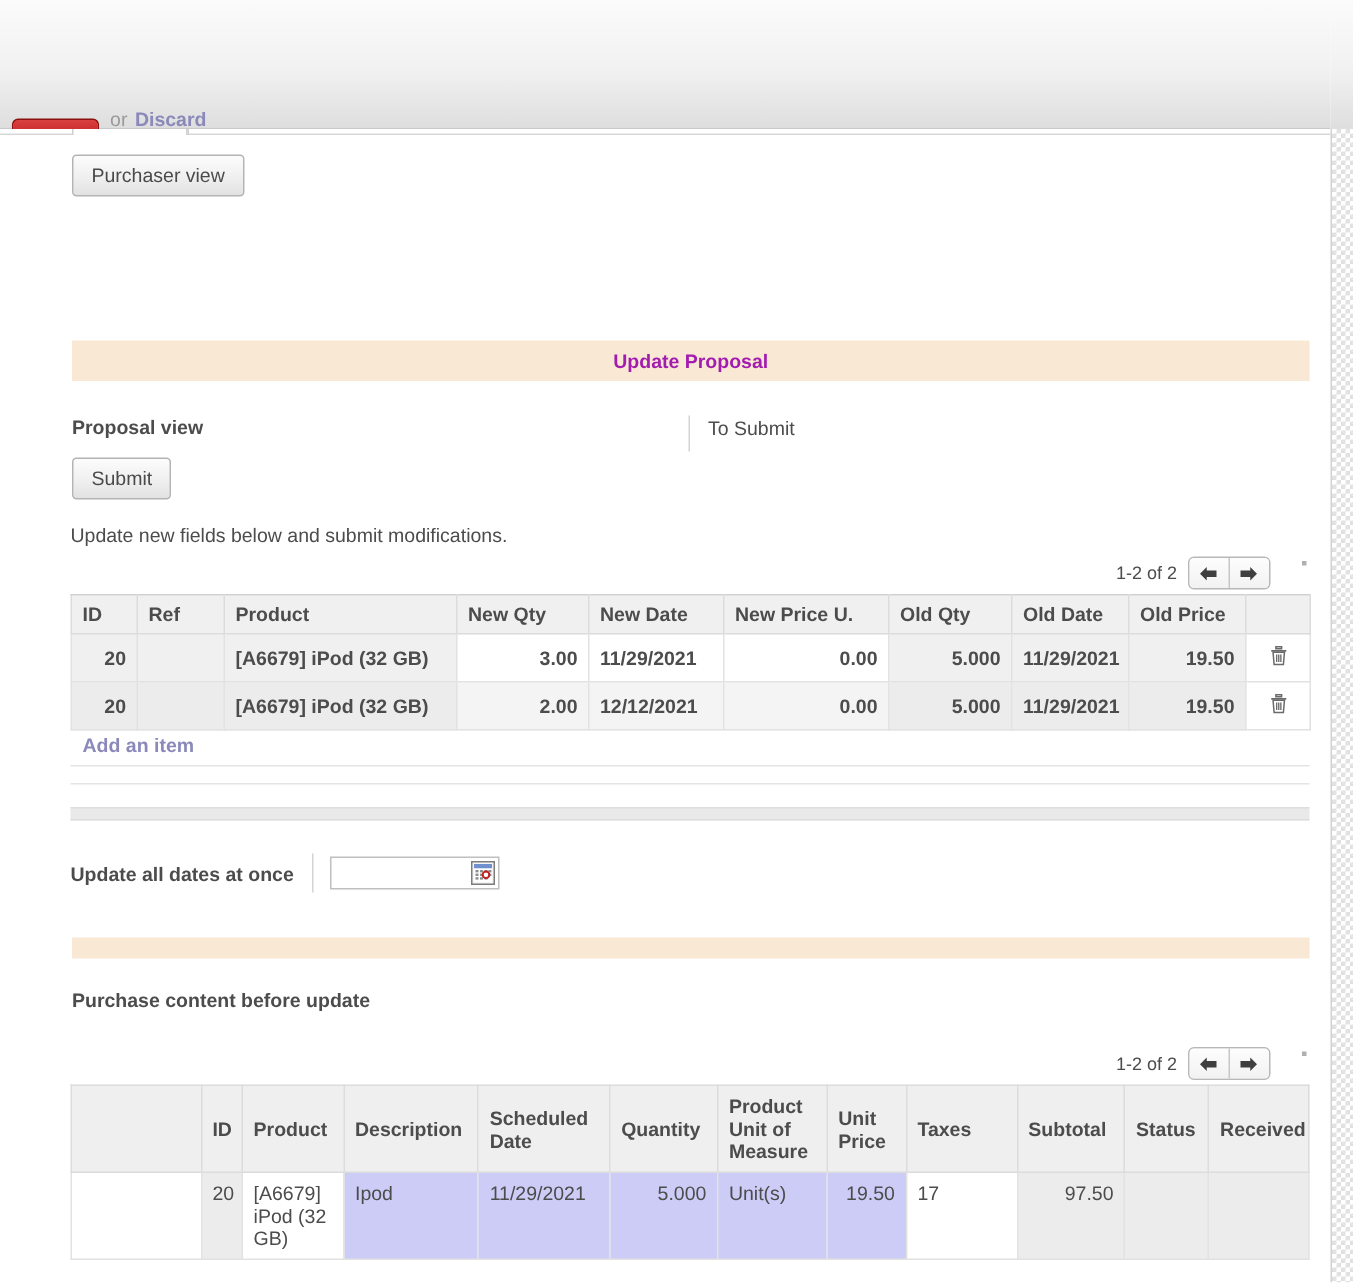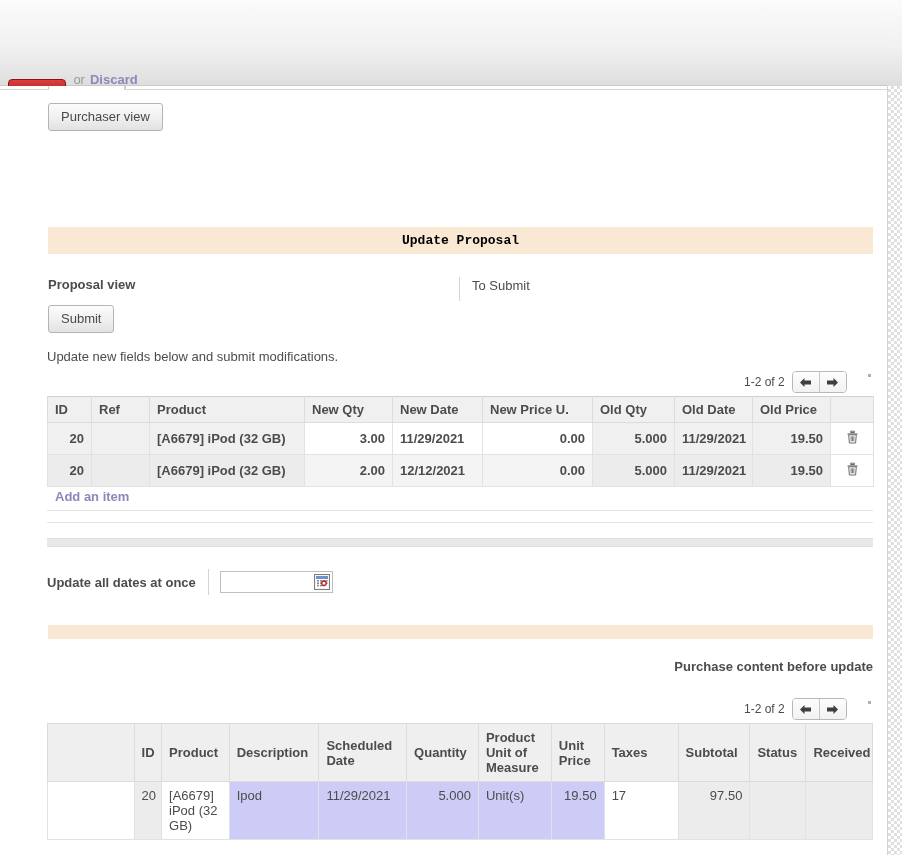--- a/index.html
+++ b/index.html
@@ -138,29 +138,28 @@
     width: 825px;
     background: #f9e8d4;
     box-sizing: border-box;
   }
   .banner-1 { top: 141px; height: 27px; }
   .banner-2 { top: 539px; height: 14px; }
   .banner-title {
     text-align: center;
     font-size: 13px;
     font-weight: bold;
-    color: #000000;
+    color: #a21caf;
     line-height: 27px;
-    font-family: Liberation Mono, monospace;
   }
   .section-title-2 {
     position: absolute;
     left: 48px; top: 573px;
     width: 825px;
-    text-align: right;
+    text-align: left;
     font-size: 13px;
     font-weight: bold;
     color: #4c4c4c;
   }
 
   
   .field-row {
     position: absolute;
     left: 48px; top: 191px;
     width: 825px;

